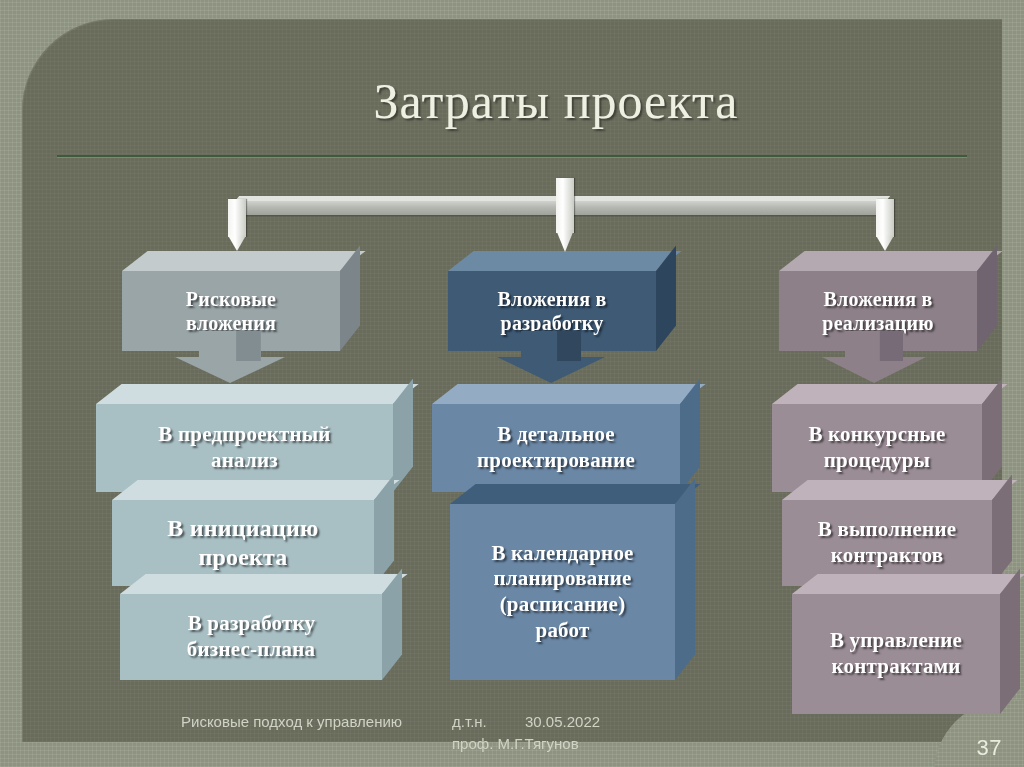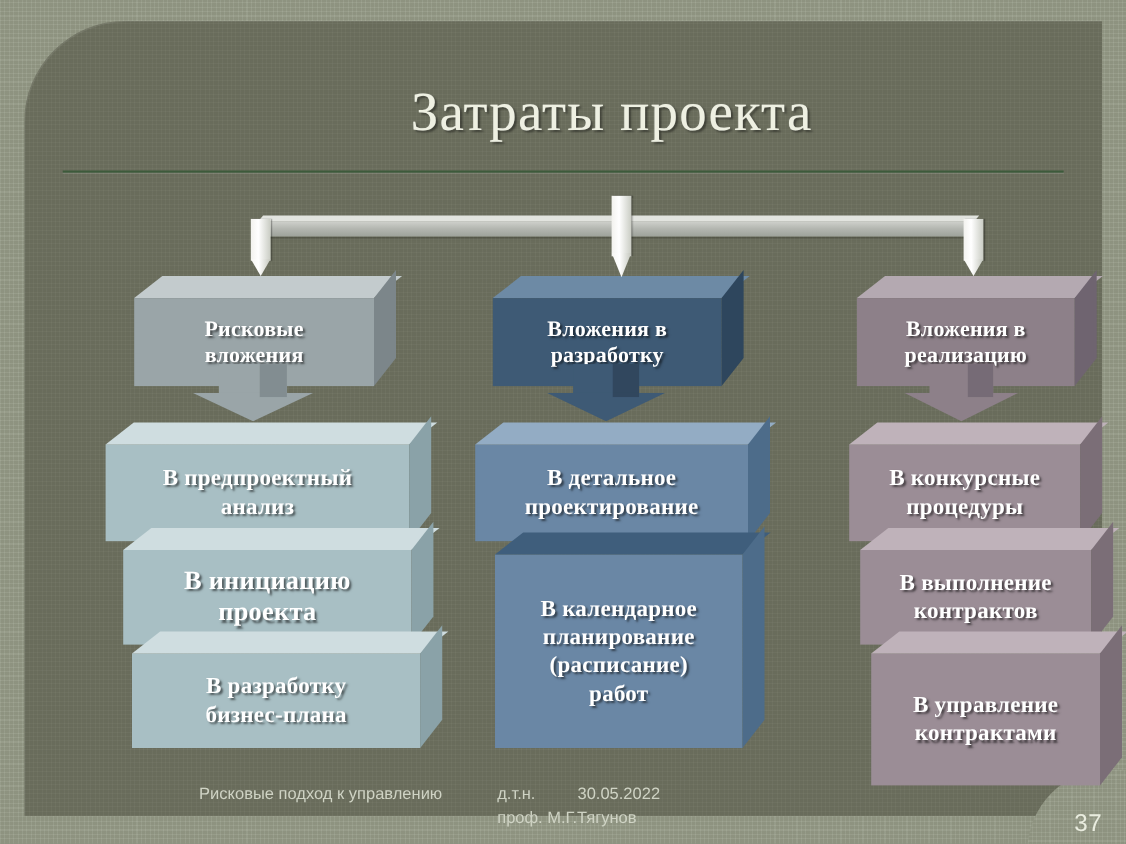--- a/index.html
+++ b/index.html
@@ -187,37 +187,37 @@
 вложения</span>
     </div>
 
     <div class="arrow3d" style="left:175px;top:331px;width:110px;height:52px;
                 --abody:#9aa5a8; --ashade:#6f7a7d;">
       <div class="stem"></div>
       <div class="head"></div>
       <div class="shade"></div>
     </div>
 
-    <div class="box" style="left:96px;top:382px;width:276px;height:88px;font-size:21px;
+    <div class="box" style="left:96px;top:382px;width:297px;height:88px;font-size:21px;
                 --face:#a8bfc4; --top:#cfdde0; --side:#8aa2a8;">
       <div class="top3d"></div>
       <div class="side3d"></div>
       <span class="txt">В предпроектный
 анализ</span>
     </div>
 
     <div class="box" style="left:112px;top:478px;width:262px;height:86px;font-size:24px;
                 --face:#a8bfc4; --top:#cfdde0; --side:#8aa2a8;">
       <div class="top3d"></div>
       <div class="side3d"></div>
       <span class="txt">В инициацию
 проекта</span>
     </div>
 
-    <div class="box" style="left:120px;top:572px;width:262px;height:86px;font-size:21px;
+    <div class="box" style="left:120px;top:572px;width:262px;height:86px;font-size:21px;text-align:right;
                 --face:#a8bfc4; --top:#cfdde0; --side:#8aa2a8;">
       <div class="top3d"></div>
       <div class="side3d"></div>
       <span class="txt">В разработку
 бизнес-плана</span>
     </div>
 
     <div class="box" style="left:448px;top:249px;width:208px;height:80px;font-size:20px;
                 --face:#3e5a75; --top:#6d8aa5; --side:#2e465d;">
       <div class="top3d"></div>

